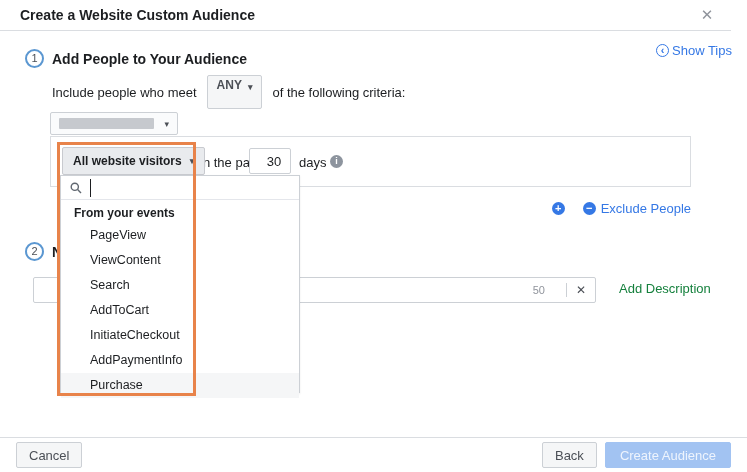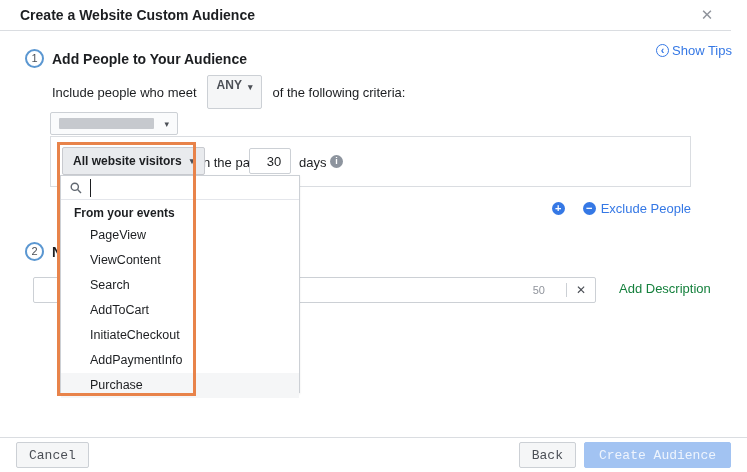--- a/index.html
+++ b/index.html
@@ -140,21 +140,21 @@
   }
   .add-desc { position: absolute; left: 612px; top: 281px; color: #15803d; cursor: pointer; margin-left: 7px; }
   
   .modal-footer {
     position: absolute; left: 0; right: 0; top: 437px; height: 35px;
     border-top: 1px solid #dadde1; display: flex; align-items: center;
     padding: 0 16px; background: #fff;
   }
   .btn {
     height: 26px; padding: 0 12px; border-radius: 2px; font-size: 13px;
-    font-family: Liberation Mono, monospace; cursor: pointer;
+    font-family: Liberation Sans, sans-serif; cursor: pointer;
     display: flex; align-items: center;
   }
   .btn-gray { background: #f5f6f7; border: 1px solid #ccd0d5; color: #4b4f56; }
   .btn-primary-disabled {
     background: #a2c3f2; border: 1px solid #a2c3f2; color: #eef4fd;
     margin-left: 8px; padding: 0 14px; cursor: default;
   }
   .spacer { flex: 1; }
 </style>
 </head>

